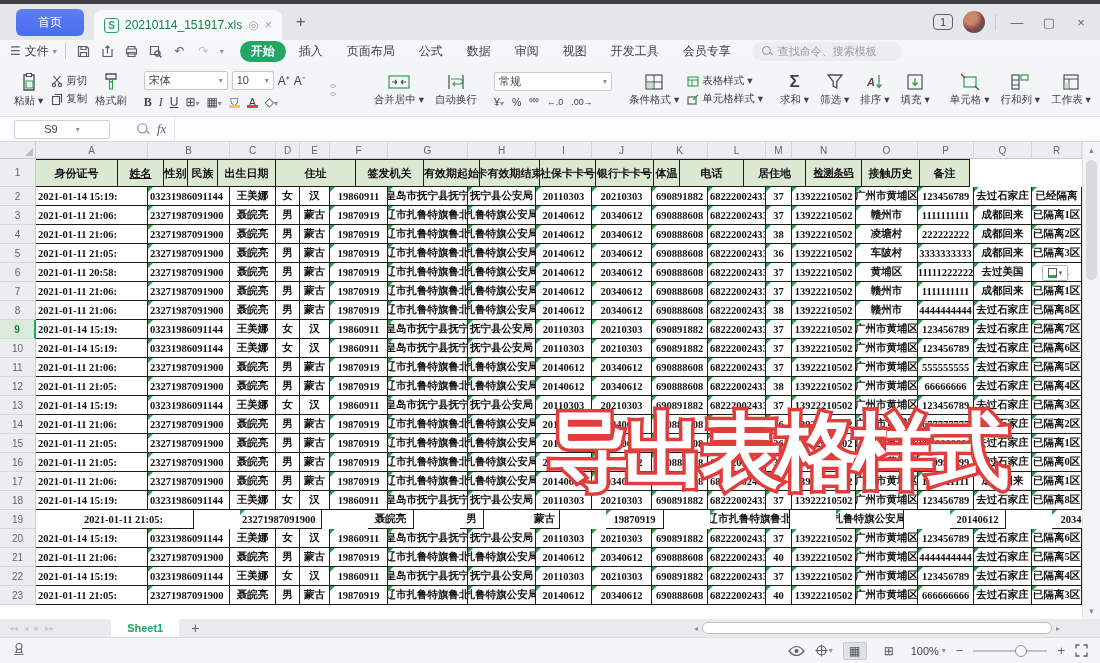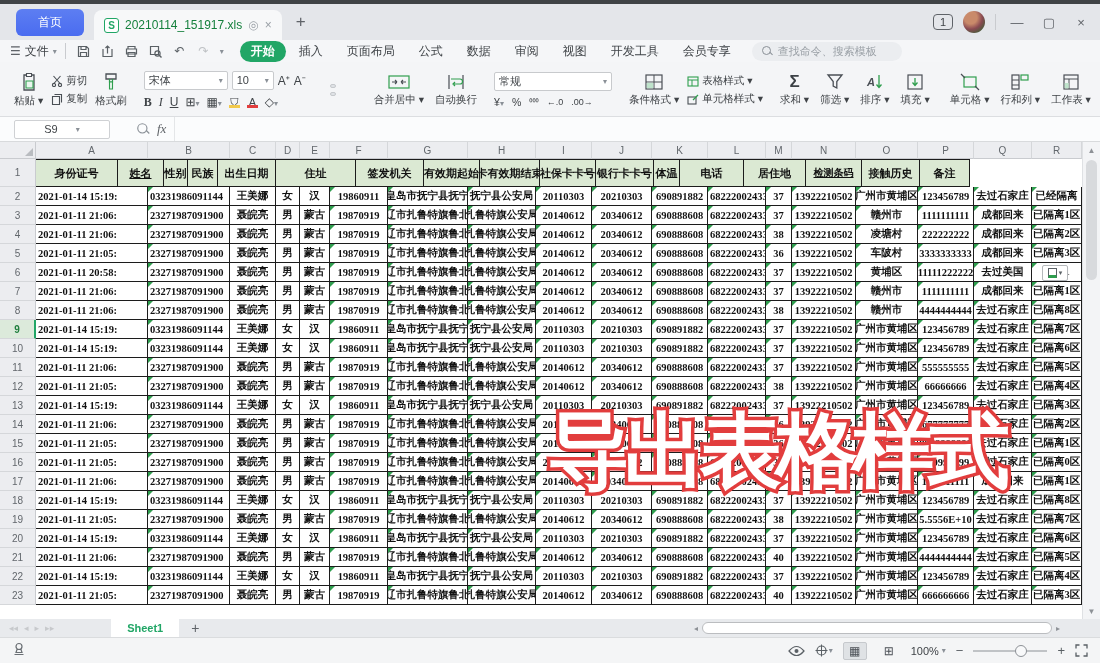--- a/index.html
+++ b/index.html
@@ -825,21 +825,21 @@
           <div class="c tri" style="width: 60px;">20210303</div>
           <div class="c tri" style="width: 56px;">690891882</div>
           <div class="c left tri" style="width: 58px;">6822200243305</div>
           <div class="c tri" style="width: 26px;">37</div>
           <div class="c tri" style="width: 64px;">13922210502</div>
           <div class="c tri" style="width: 62px;">广州市黄埔区</div>
           <div class="c tri" style="width: 56px;">123456789</div>
           <div class="c tri" style="width: 58px;">去过石家庄</div>
           <div class="c tri" style="width: 50px;">已隔离8区</div>
         </div>
-        <div class="trow" style="height: 19px;">
+        <div class="trow" style="height: 19px; gap: 46px;">
           <div class="rh">19</div>
           <div class="c left" style="width: 112px;">2021-01-11 21:05:</div>
           <div class="c left tri" style="width: 82px;">23271987091900</div>
           <div class="c" style="width: 46px;">聂皖亮</div>
           <div class="c" style="width: 24px;">男</div>
           <div class="c" style="width: 30px;">蒙古</div>
           <div class="c tri" style="width: 58px;">19870919</div>
           <div class="c tri" style="width: 80px;">通辽市扎鲁特旗鲁北镇</div>
           <div class="c tri" style="width: 68px;">扎鲁特旗公安局</div>
           <div class="c tri" style="width: 56px;">20140612</div>

